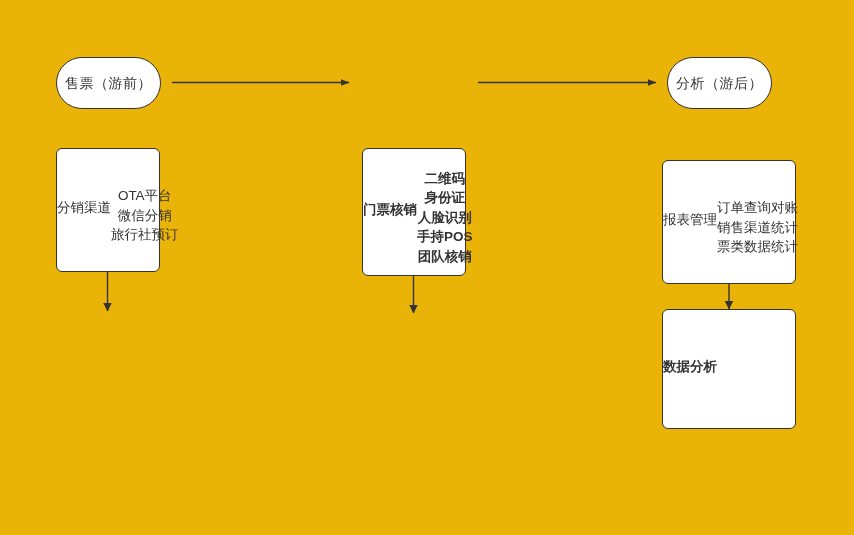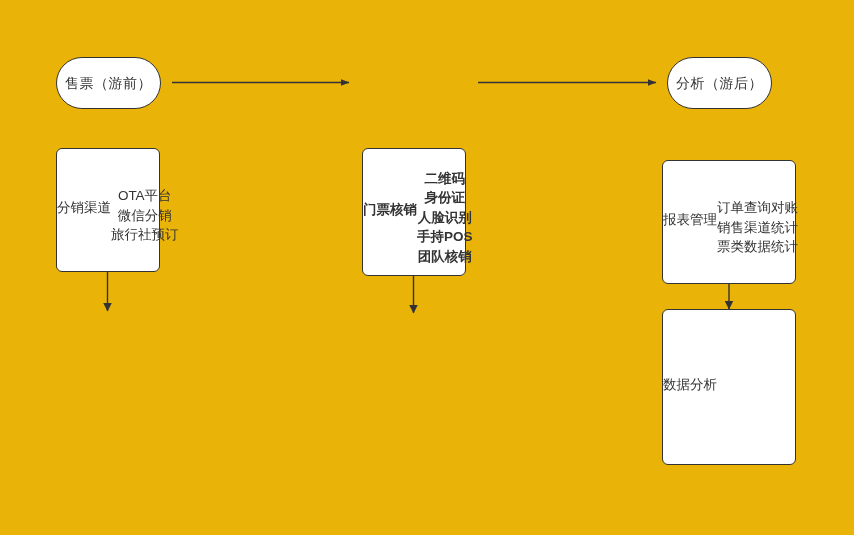--- a/index.html
+++ b/index.html
@@ -145,17 +145,17 @@
 
   <div class="group-box" style="left:662px; top:148px; width:134px; height:124px;margin-top:12px;">
     <div class="group-title">报表管理</div>
     <div class="group-items">
       <div class="group-item">订单查询对账</div>
       <div class="group-item">销售渠道统计</div>
       <div class="group-item">票类数据统计</div>
     </div>
   </div>
 
-  <div class="group-box" style="left:662px; top:309px; width:134px; height:156px;">
+  <div class="group-box" style="left:662px; top:309px; width:134px; height:120px;font-weight:bold;">
     <div class="group-title">数据分析</div>
   </div>
 
 </div>
 
 </body></html>

